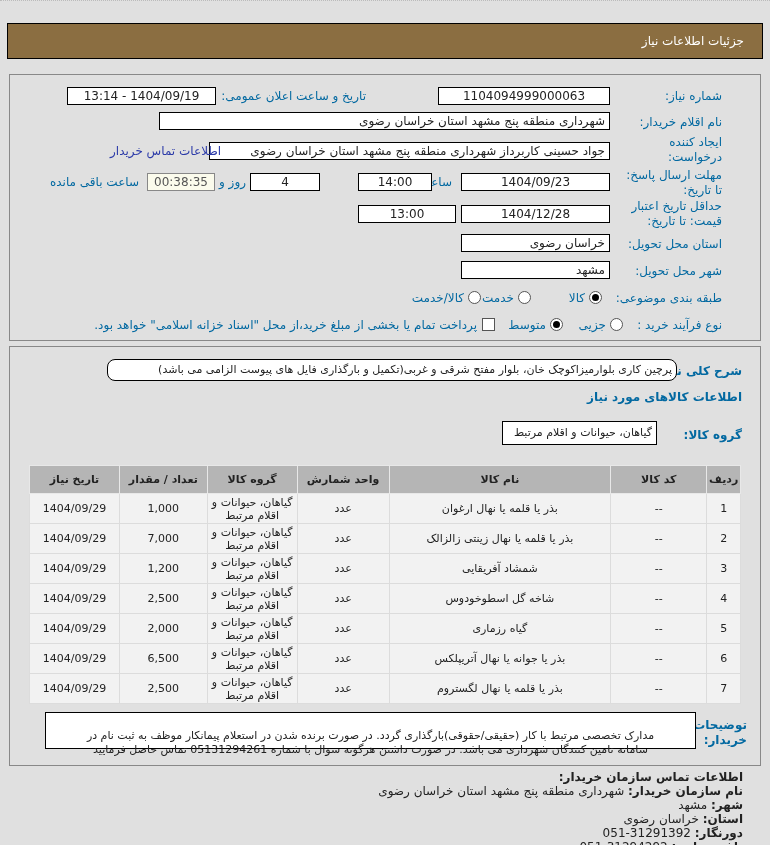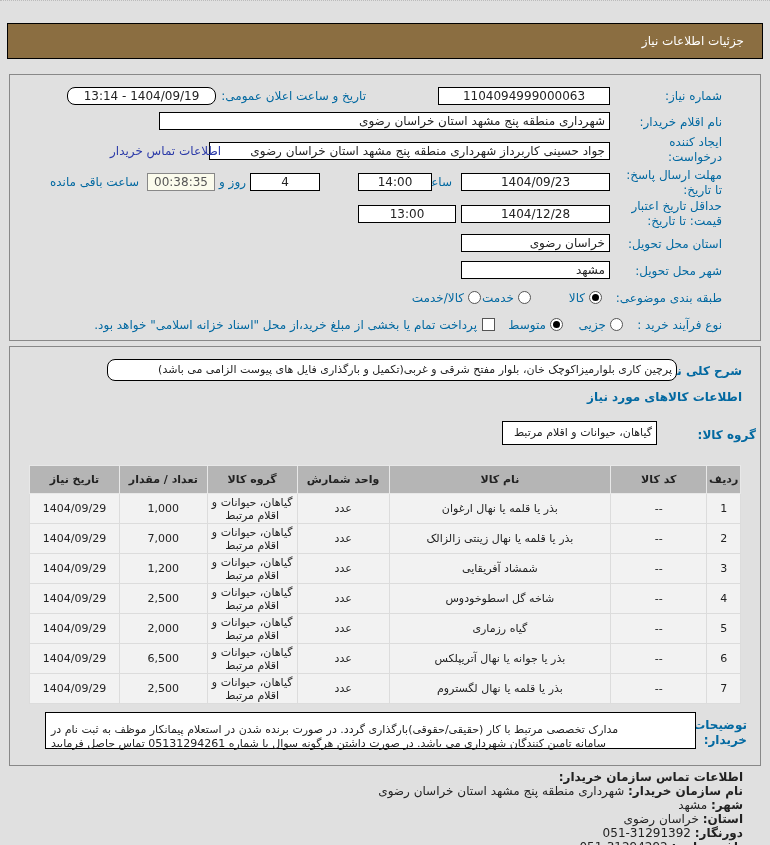--- a/index.html
+++ b/index.html
@@ -52,21 +52,21 @@
   table.items th {
     background: #b5b5b5; font-weight: bold; height: 28px; border: 1px solid #e8e8e8;
     font-size: 11px; color: #222;
   }
   table.items td {
     background: #f2f2f2; height: 30px; border: 1px solid #dcdcdc;
     text-align: center; font-size: 11px; line-height: 13px;
   }
   .desc-box {
     position: absolute; background: #fff; border: 1px solid #000;
-    font-size: 11px; line-height: 14px; padding: 10px 5px; text-align: left;
+    font-size: 11px; line-height: 14px; padding: 16px 5px; text-align: center;
   }
   .contact { position: absolute; right: 27px; top: 770px; font-size: 12px; line-height: 14px; text-align: right; }
   .contact div { white-space: nowrap; }
   .watermark { position: absolute; color: rgba(150,150,150,0.18); font-weight: bold; pointer-events: none; }
 </style>
 </head>
 <body>
 
 <div class="top-dots"></div>
 
@@ -75,21 +75,21 @@
 </div>
 
 <div class="watermark" style="top:240px;left:300px;font-size:70px;">0101</div>
 <div class="watermark" style="top:440px;left:200px;font-size:40px;">ParsNamadData</div>
 
 <div class="panel panel1">
   <span class="lbl" style="right:38px;top:14px;">شماره نیاز:</span>
   <div class="box c" style="right:150px;top:12px;width:172px;">1104094999000063</div>
 
   <span class="lbl" style="right:394px;top:14px;">تاریخ و ساعت اعلان عمومی:</span>
-  <div class="box c" style="left:57px;top:12px;width:149px;border-radius:8px;">1404/09/19 - 13:14</div>
+  <div class="box c" style="left:57px;top:12px;width:149px;">1404/09/19 - 13:14</div>
 
   <span class="lbl" style="right:38px;top:40px;">نام اقلام خریدار:</span>
   <div class="box r" style="right:150px;top:37px;width:451px;">شهرداری منطقه پنج مشهد استان خراسان رضوی</div>
 
   <span class="lbl" style="right:38px;top:60px;">ایجاد کننده</span>
   <span class="lbl" style="right:38px;top:75px;">درخواست:</span>
   <div class="box r" style="right:150px;top:67px;width:401px;">جواد حسینی کاربرداز شهرداری منطقه پنج مشهد استان خراسان رضوی</div>
   <span class="link" style="left:100px;top:69px;">اطلاعات تماس خریدار</span>
 
   <span class="lbl" style="right:38px;top:93px;">مهلت ارسال پاسخ:</span>
@@ -130,21 +130,21 @@
   <span class="check" style="right:265px;top:243px;"></span>
   <span class="lbl" style="right:283px;top:243px;">پرداخت تمام یا بخشی از مبلغ خرید،از محل "اسناد خزانه اسلامی" خواهد بود.</span>
 </div>
 
 <div class="panel panel2">
   <span class="lbl bold" style="right:18px;top:17px;">شرح کلی نیاز:</span>
   <div class="box r" style="right:83px;top:12px;width:570px;height:22px;line-height:20px;font-size:11px;border-radius:8px;">پرچین کاری بلوارمیزاکوچک خان، بلوار مفتح شرقی و غربی(تکمیل و بارگذاری فایل های پیوست الزامی می باشد)</div>
 
   <span class="lbl bold" style="right:18px;top:43px;">اطلاعات کالاهای مورد نیاز</span>
 
-  <span class="lbl bold" style="right:4px;top:81px;">گروه کالا:</span>
+  <span class="lbl bold" style="right:18px;top:81px;">گروه کالا:</span>
   <div class="box r" style="right:103px;top:74px;width:155px;height:24px;line-height:22px;font-size:11px;">گیاهان، حیوانات و اقلام مرتبط</div>
 
   <table class="items">
     <thead>
       <tr>
         <th style="width:26px;">ردیف</th>
         <th style="width:92px;">کد کالا</th>
         <th style="width:212px;">نام کالا</th>
         <th style="width:88px;">واحد شمارش</th>
         <th style="width:86px;">گروه کالا</th>

